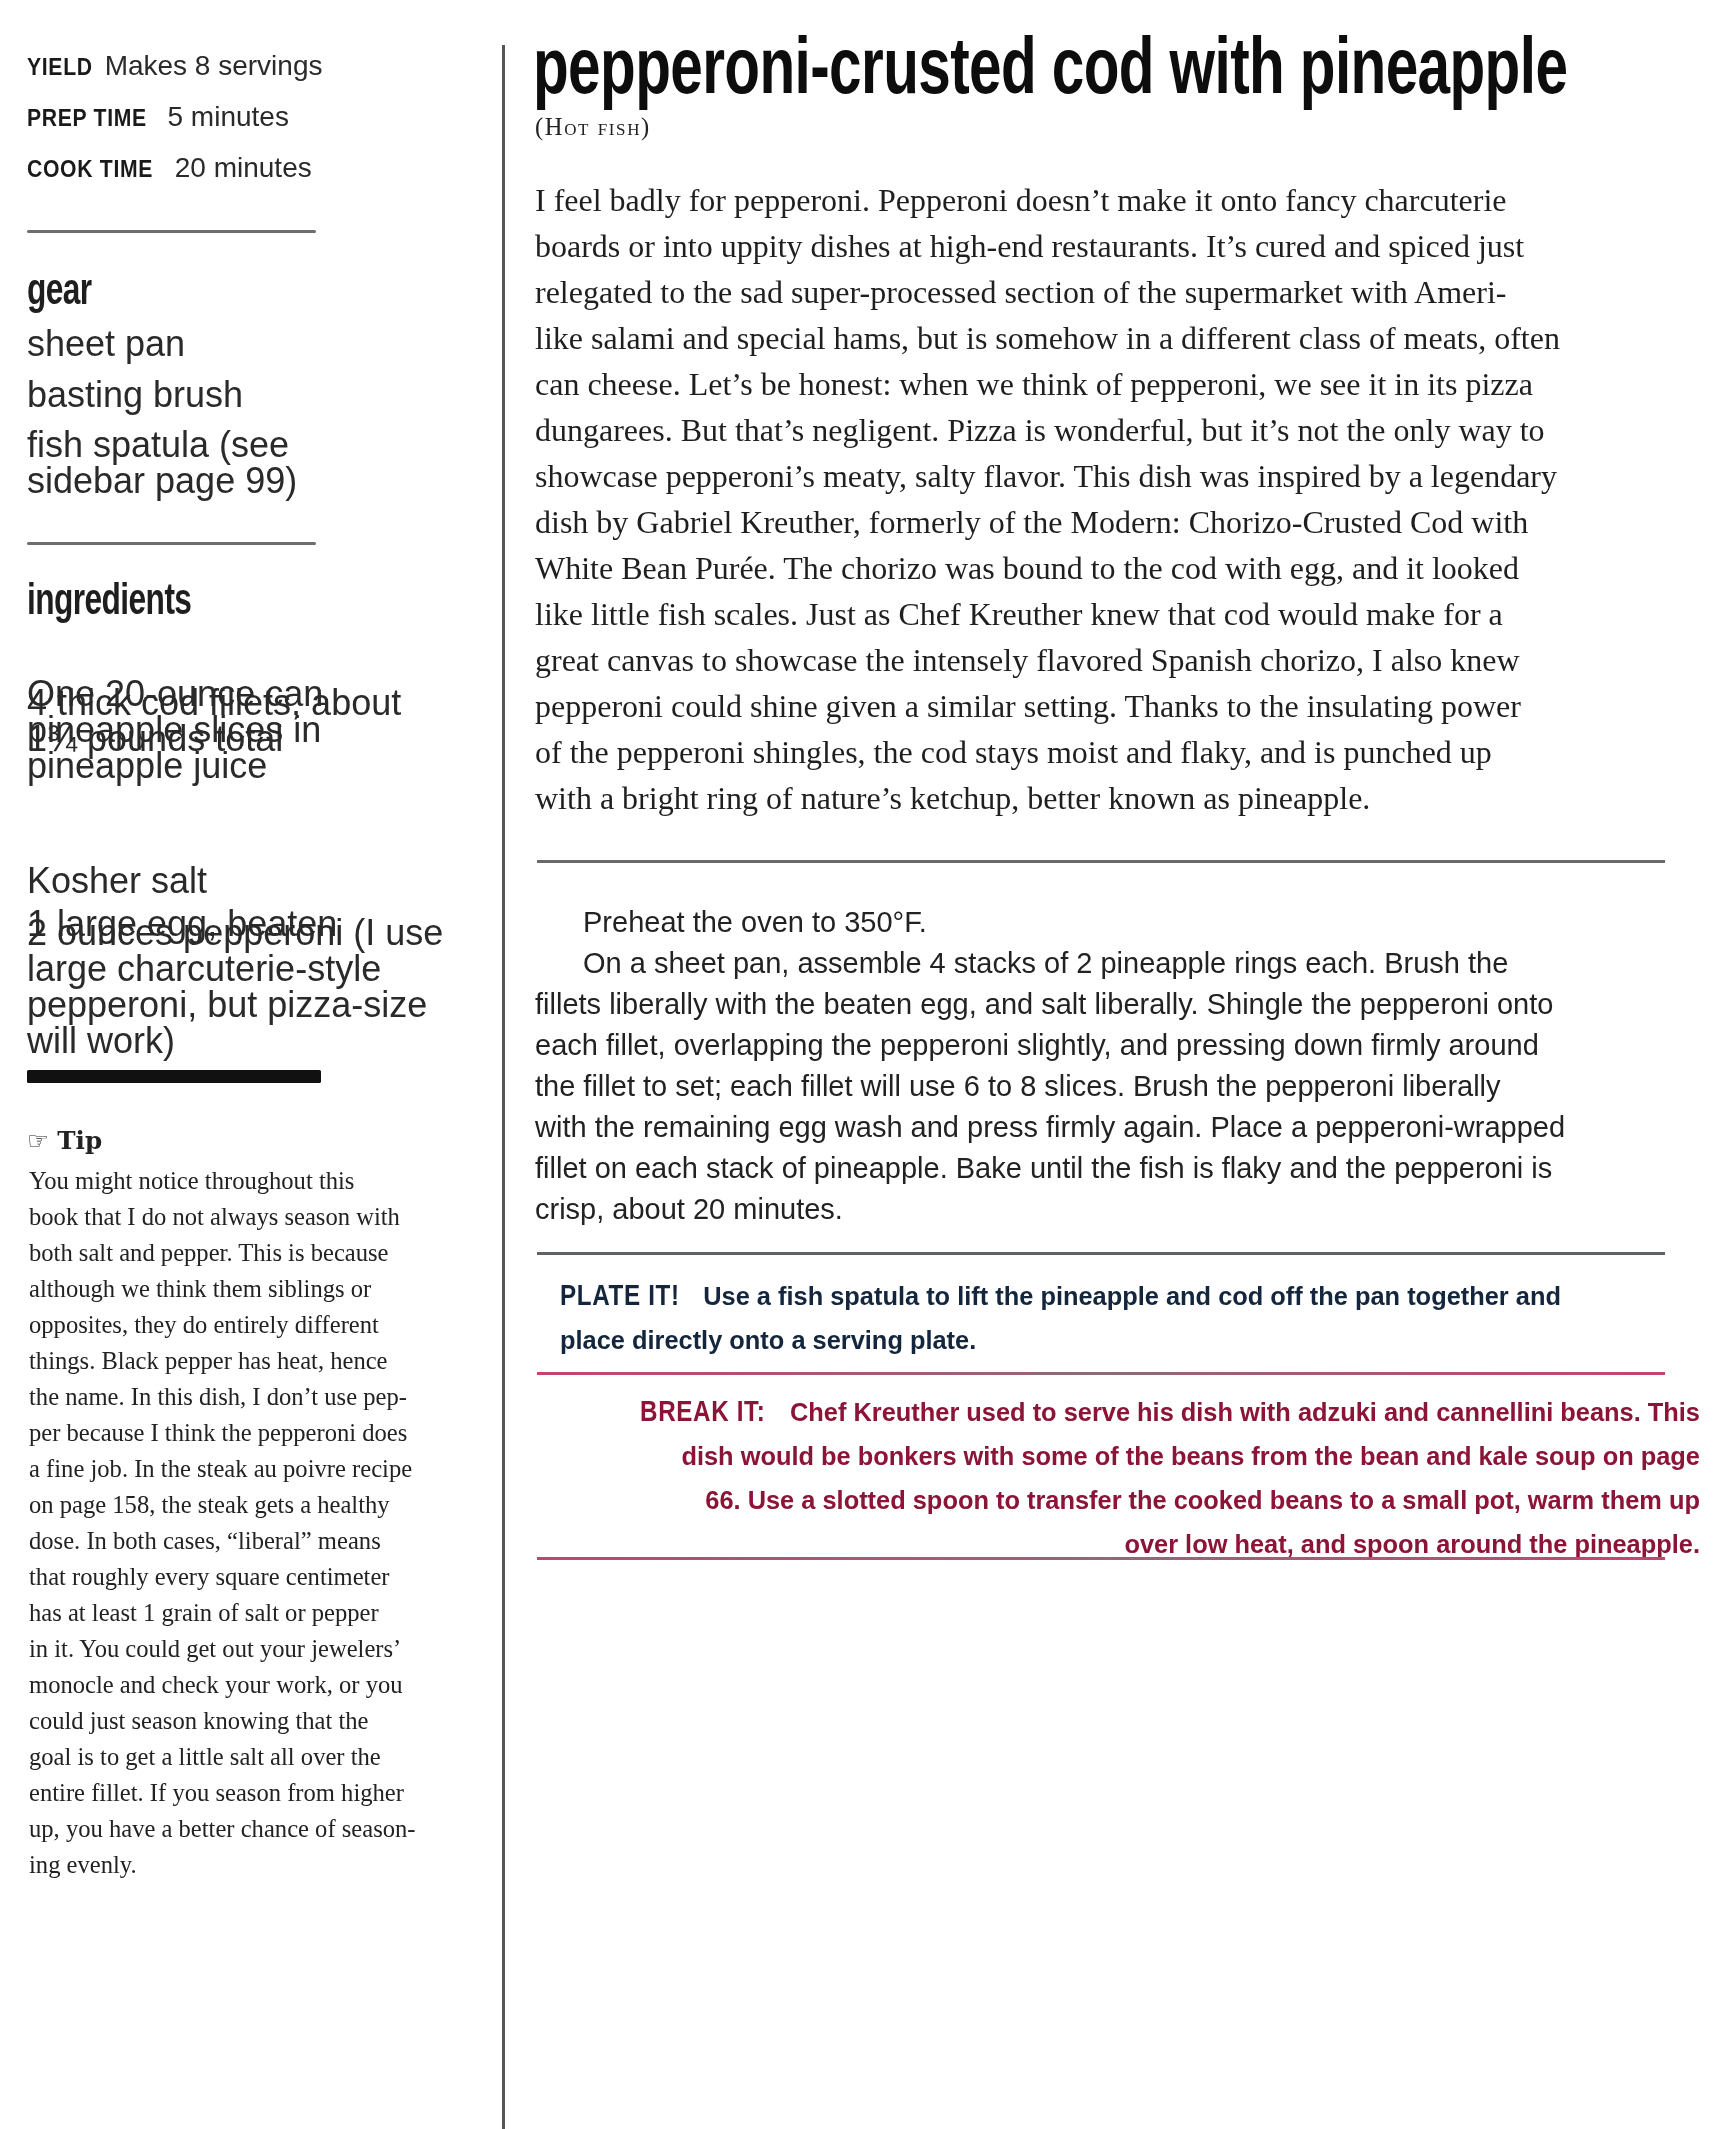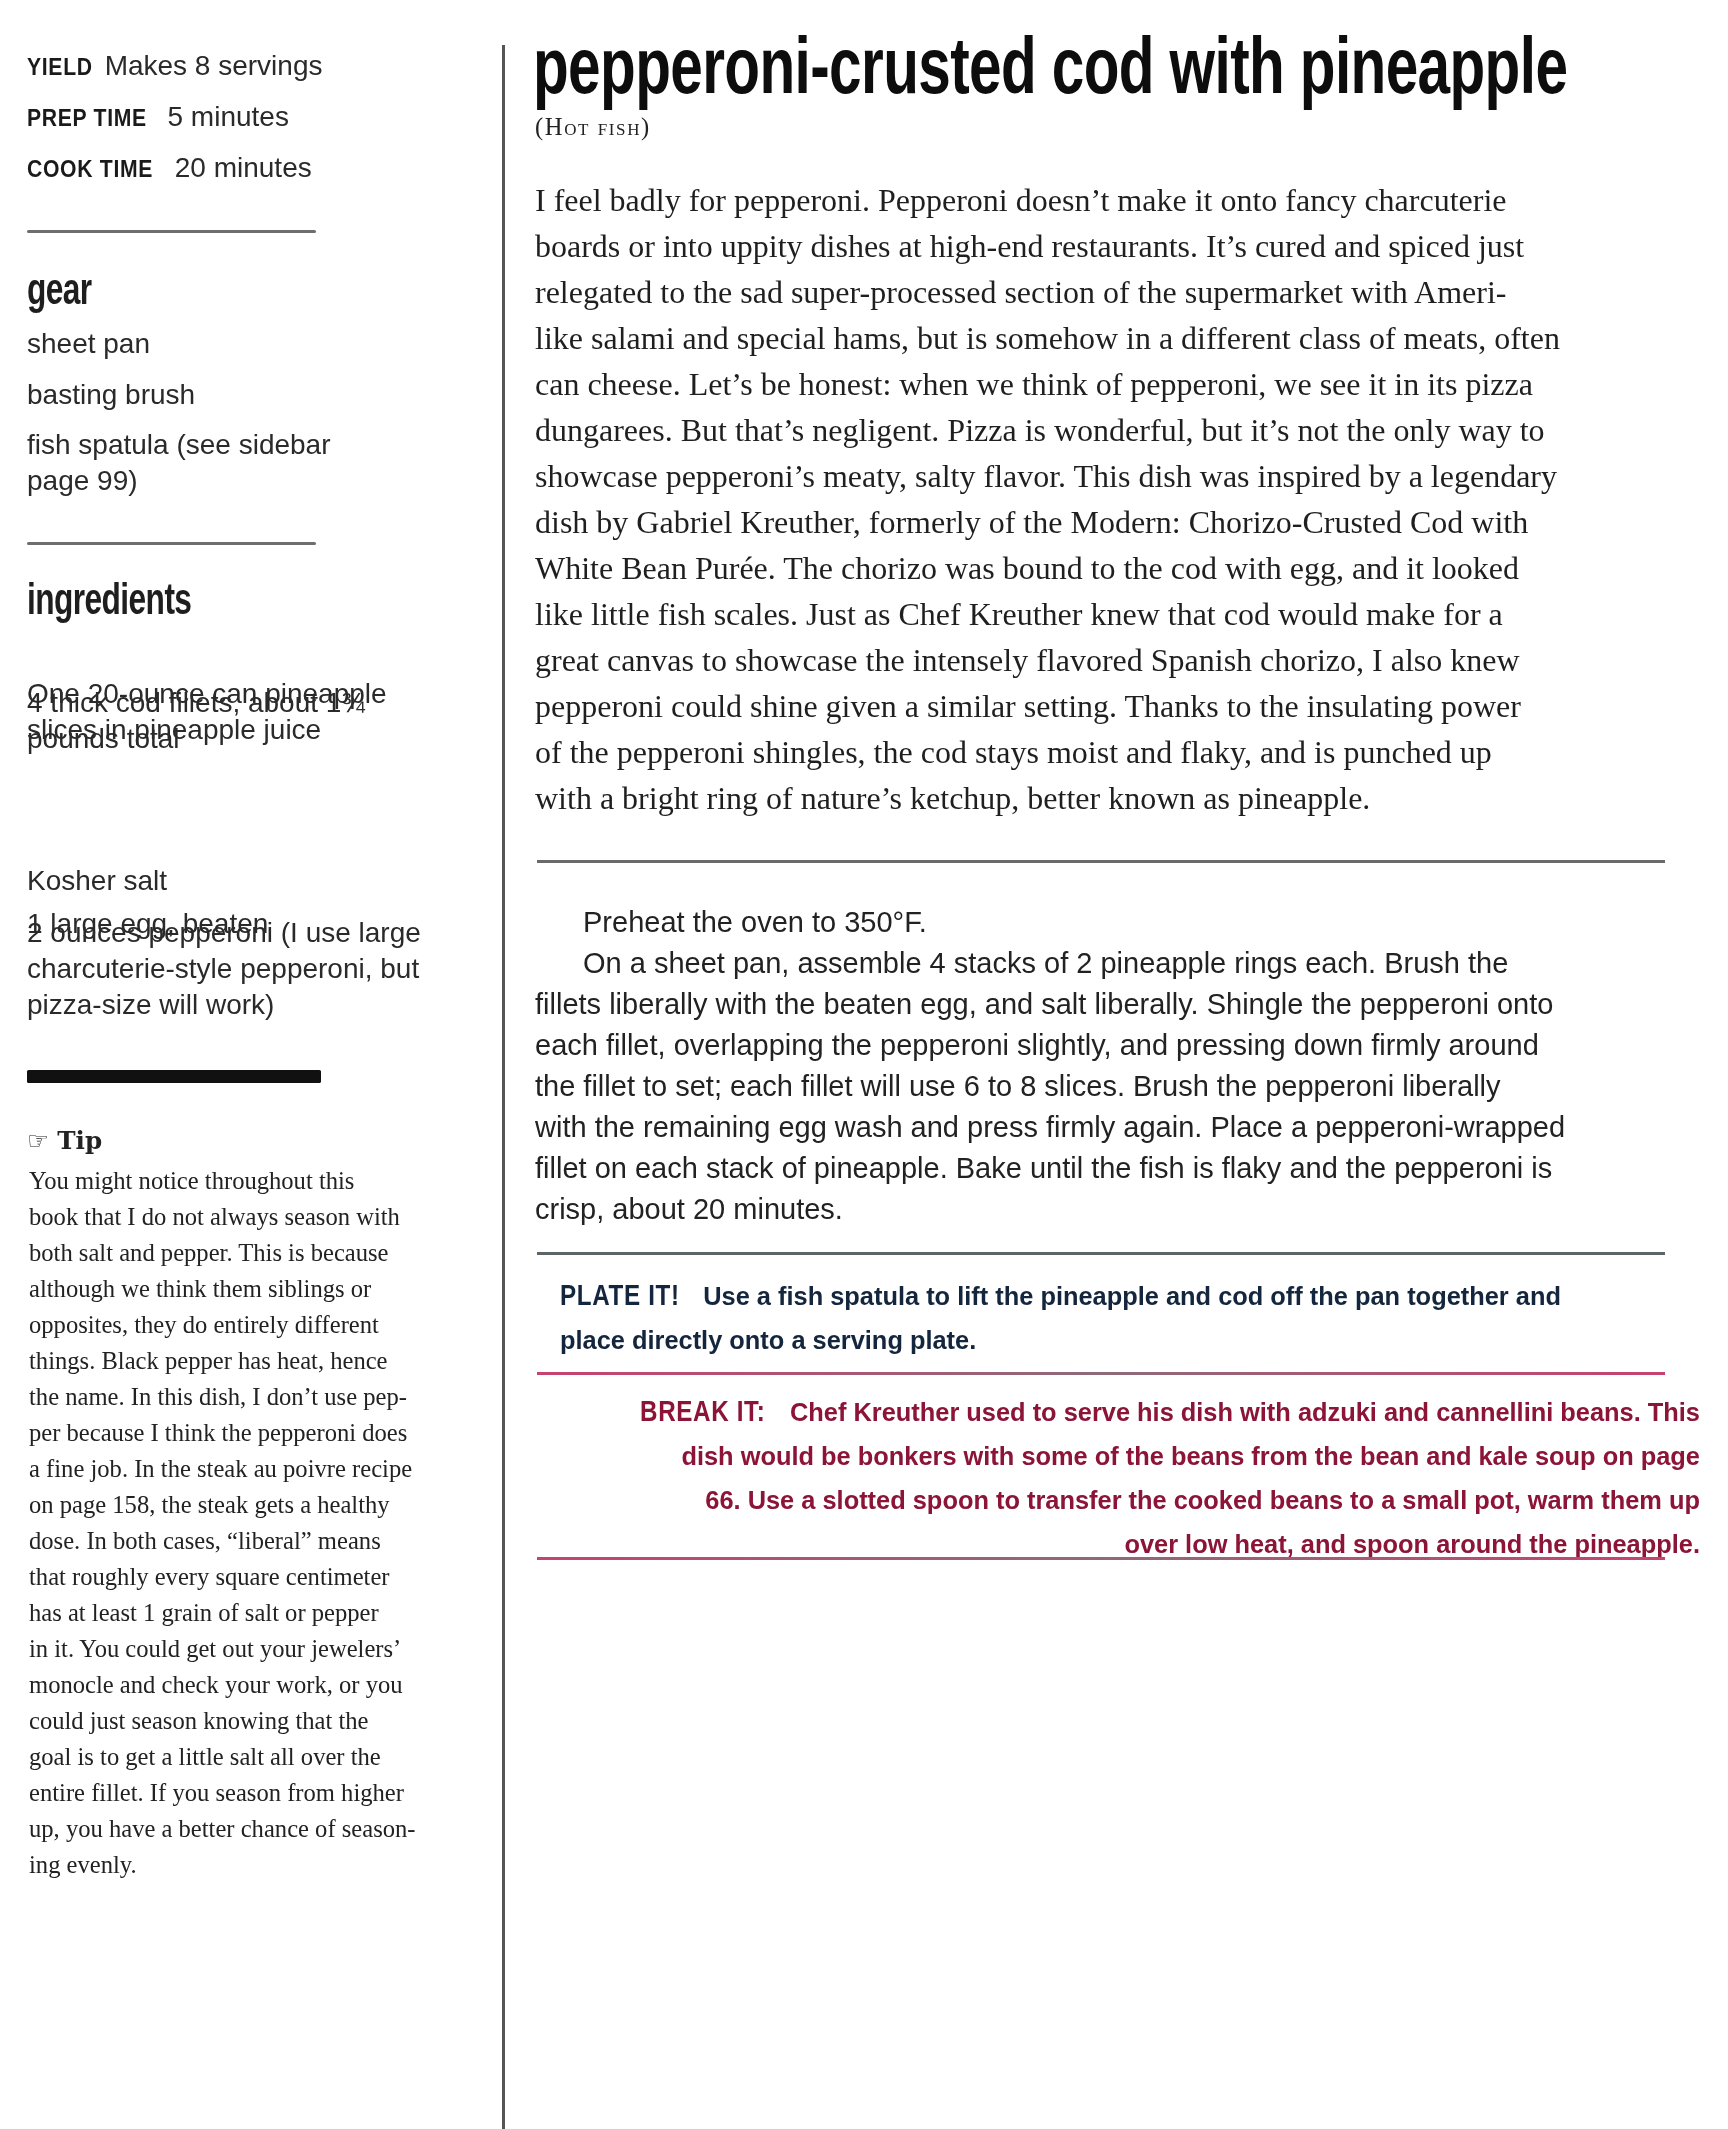--- a/index.html
+++ b/index.html
@@ -3,21 +3,21 @@
 <meta charset="utf-8">
 <style>
   html, body { margin: 0; padding: 0; background: #ffffff; }
   body { width: 1729px; height: 2129px; position: relative; overflow: hidden; color: #1c1c1c; }
 
   
   .meta-row { position: absolute; left: 27px; font-family: "Liberation Sans", sans-serif; font-size: 28px; line-height: 33px; white-space: nowrap; color: #2a2a2a; }
   .meta-label { font-family: "Liberation Sans", sans-serif; font-weight: bold; font-size: 24.6px; letter-spacing: 0.8px; transform: scaleX(0.86); display: inline-block; transform-origin: left center; margin-right: -6.6px; color: #1a1a1a; }
   .thin-rule { position: absolute; left: 27px; width: 289px; height: 2.5px; background: #6e6e6e; border-radius: 1.6px; }
   .side-heading { position: absolute; left: 27px; font-family: "Liberation Sans", sans-serif; font-weight: bold; font-size: 44px; line-height: 49px; color: #1e1e1e; transform: scaleX(0.72); transform-origin: left center; letter-spacing: -0.8px; }
-  .side-item { position: absolute; left: 27px; width: 427px; font-family: "Liberation Sans", sans-serif; font-size: 28px; line-height: 36px; color: #2a2a2a; }
+  .side-item { position: absolute; left: 27px; width: 427px; font-family: "Liberation Sans", sans-serif; font-size: 36px; line-height: 36px; color: #2a2a2a; }
   .thick-rule { position: absolute; left: 27px; top: 1070px; width: 294px; height: 13px; background: #111; border-radius: 1.6px; }
   .tip-head { position: absolute; left: 27px; top: 1126px; font-family: "DejaVu Serif", serif; font-weight: bold; font-size: 24.6px; color: #222; white-space: nowrap; }
   .tip-hand { font-family: "DejaVu Sans", sans-serif; font-weight: normal; font-size: 24.6px; margin-right: 8.2px; }
   .tip-body { position: absolute; left: 29px; top: 1163px; width: 443px; font-family: "Liberation Serif", serif; font-size: 24.6px; line-height: 36px; color: #222; }
   .tip-line { display: block; white-space: nowrap; }
 
   
   .col-divider { position: absolute; left: 502px; top: 45px; width: 2.5px; height: 2084px; background: #555; }
 
   

